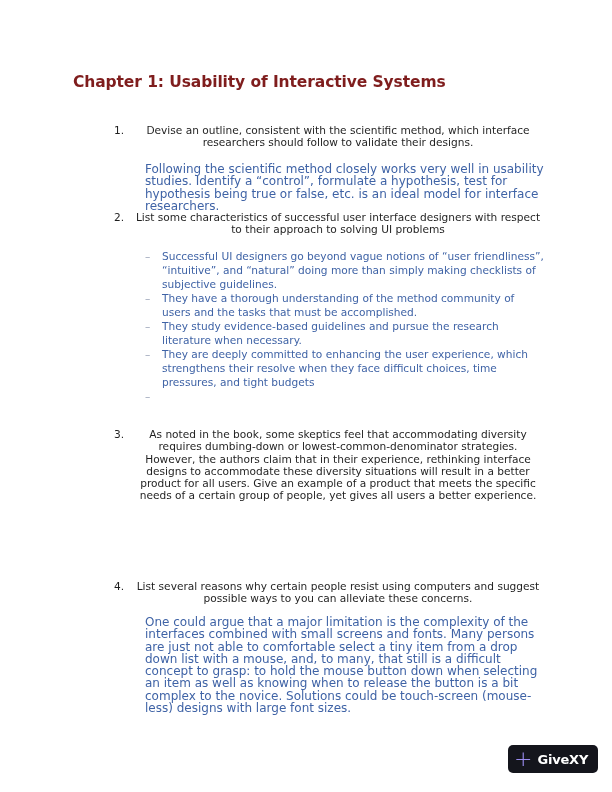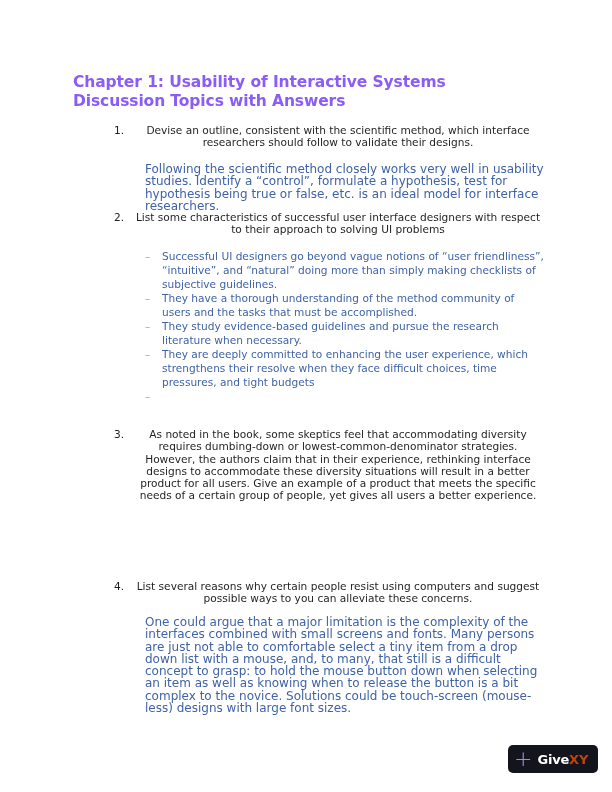--- a/index.html
+++ b/index.html
@@ -1,39 +1,38 @@
 <!DOCTYPE html>
 <html><head>
 <meta charset="utf-8">
 <style>
   html, body { margin: 0; padding: 0; background: #ffffff; }
   body { width: 612px; height: 792px; position: relative; overflow: hidden; font-family: "DejaVu Sans", sans-serif; }
   .page { position: absolute; left: 0; top: 0; width: 612px; height: 792px; }
-  .title { position: absolute; left: 73px; top: 73px; color: #8b5cf6; font-weight: bold; font-size: 15.5px; line-height: 19px; letter-spacing: -0.1px; }
+  .title { position: absolute; left: 73px; top: 73px; color: #7f1d1d; font-weight: bold; font-size: 15.5px; line-height: 19px; letter-spacing: -0.1px; }
   .title div { white-space: nowrap; }
   .q { position: absolute; left: 114px; width: 430px; color: #1f1f1f; font-size: 10.6px; line-height: 12.3px; }
   .q .num { position: absolute; left: 0; top: 0; }
   .q .txt { margin-left: 18px; display: block; text-align: center; }
   .ans { position: absolute; left: 145px; width: 400px; color: #3f63a6; font-size: 12px; line-height: 12.3px; }
   .bullets { position: absolute; left: 145px; width: 400px; color: #3f63a6; font-size: 10.6px; line-height: 14px; margin: 0; padding: 0; list-style: none; }
   .bullets li { position: relative; padding-left: 17px; margin-bottom: 0; }
   .bullets li .dash { position: absolute; left: 0; top: 0; color: #9aa4b8; }
   .badge { position: absolute; left: 508px; top: 745px; width: 90px; height: 28px; background: #14151c; border-radius: 5px; display: flex; align-items: center; }
   .badge .plus { color: #9b8cf0; font-size: 22px; line-height: 22px; margin-left: 6px; font-weight: 300; }
   .badge .brand { font-weight: bold; font-size: 13px; color: #ffffff; margin-left: 5px; letter-spacing: -0.2px; }
-  .badge .brand .xy { color: #c2410c; }
+  .badge .brand .xy { color: #ffffff; }
 </style>
 </head>
 <body>
 
 <div class="page">
 
   <div class="title">
     <div>Chapter 1: Usability of Interactive Systems</div>
-    <div>Discussion Topics with Answers</div>
   </div>
 
   <div class="q" style="top:124px;">
     <span class="num">1.</span>
     <span class="txt">Devise an outline, consistent with the scientific method, which interface researchers should follow to validate their designs.</span>
   </div>
   <div class="ans" style="top:163px;">Following the scientific method closely works very well in usability studies. Identify a “control”, formulate a hypothesis, test for hypothesis being true or false, etc. is an ideal model for interface researchers.</div>
 
   <div class="q" style="top:211px;">
     <span class="num">2.</span>

